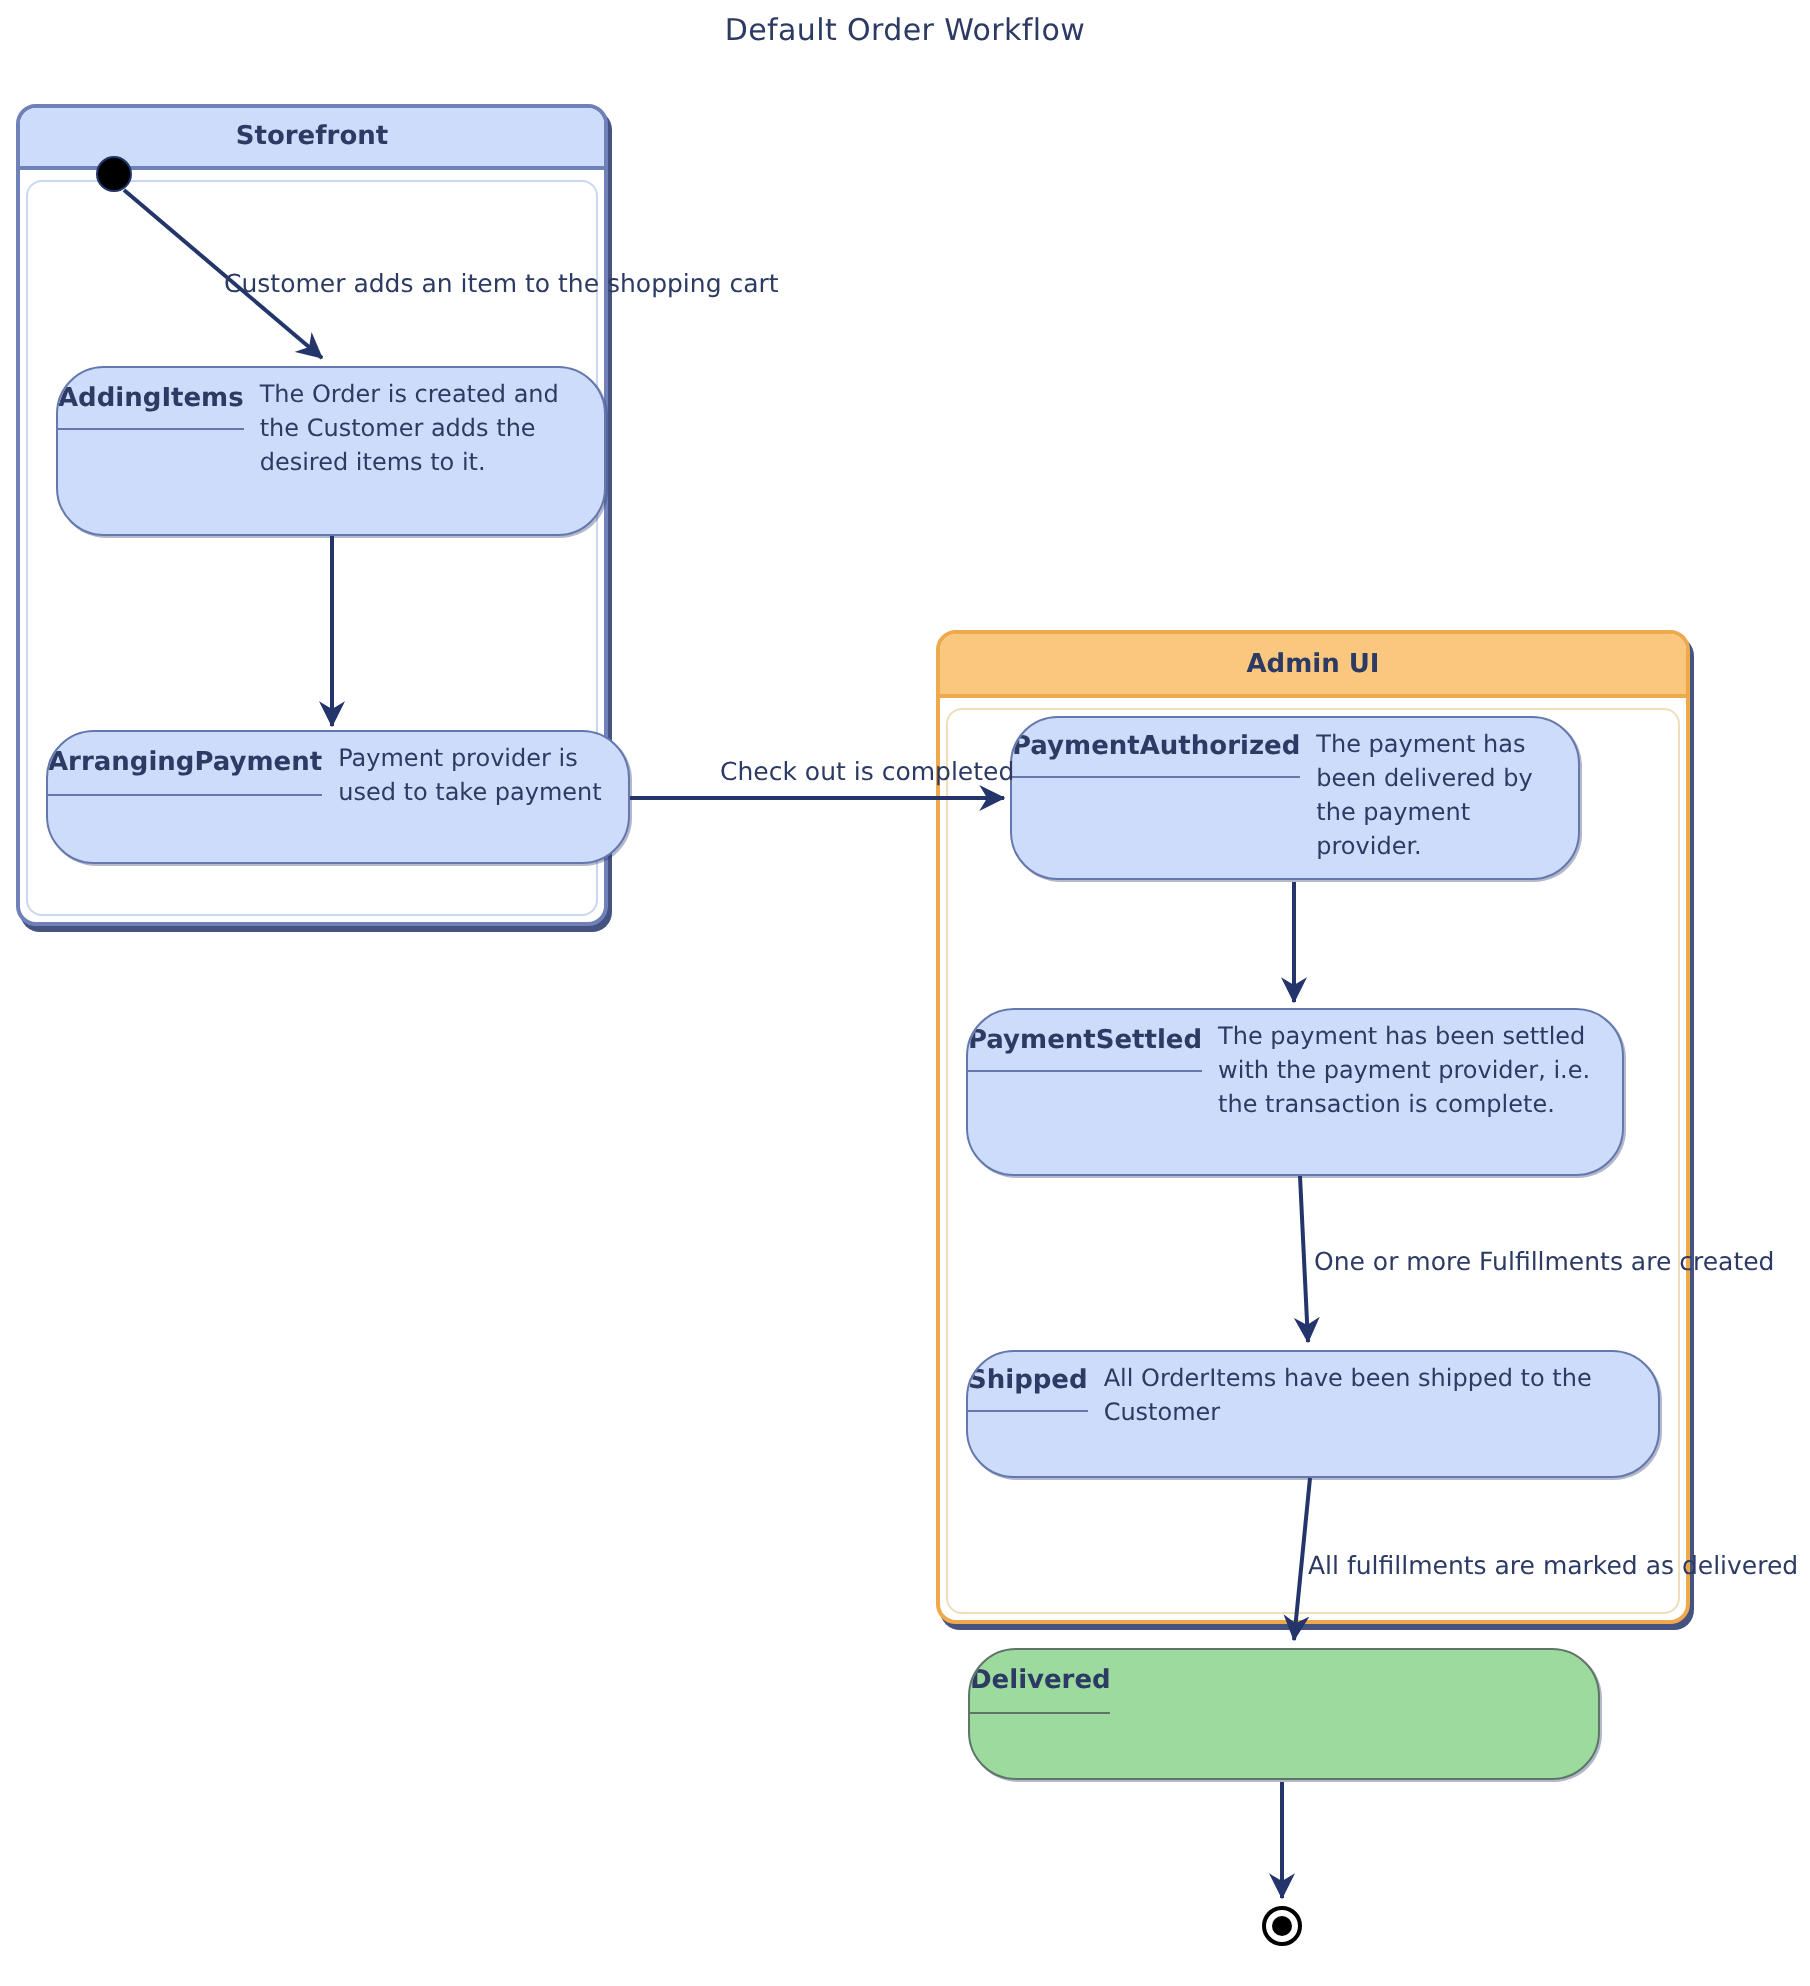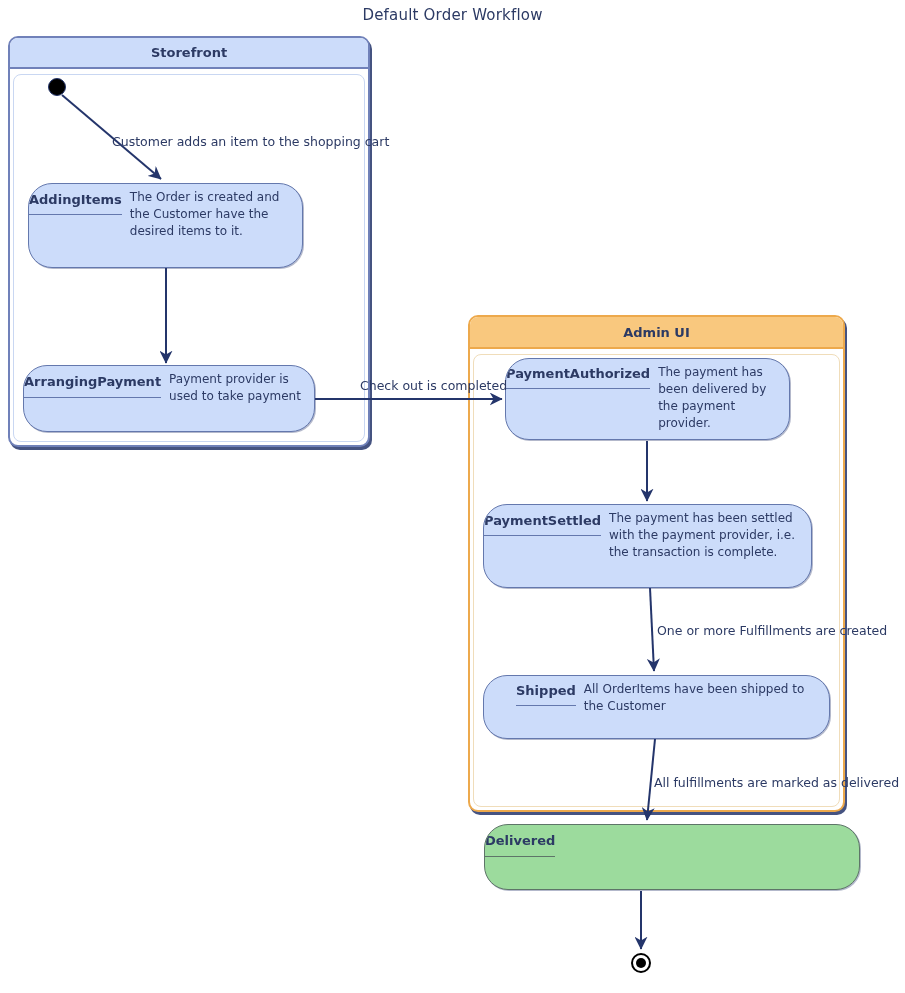--- a/index.html
+++ b/index.html
@@ -26,21 +26,21 @@
   .diagram-title{position:absolute;left:0;top:6px;width:905px;text-align:center;
     font-size:15px;font-weight:400;letter-spacing:.2px;}
 
   .container{position:absolute;border-radius:10px;background:var(--bg);
     box-shadow:2px 3px 0 rgba(36,53,107,.85);}
   .container .hdr{position:absolute;left:0;top:0;right:0;display:flex;
     align-items:center;justify-content:center;font-size:13px;font-weight:bold;
     border-top-left-radius:8px;border-top-right-radius:8px;}
   .container .inner{position:absolute;border-radius:8px;pointer-events:none;}
 
-  .storefront{left:8px;top:36px;width:362px;height:411px;border:2px solid var(--storefront-border);text-decoration:underline;}
+  .storefront{left:8px;top:52px;width:296px;height:411px;border:2px solid var(--storefront-border);text-decoration:underline;}
   .storefront .hdr{height:31px;background:var(--storefront-header);border-bottom:2px solid var(--storefront-border);}
   .storefront .inner{left:3px;right:3px;top:36px;bottom:3px;border:1.5px solid var(--inner-blue);}
 
   .admin{left:468px;top:315px;width:377px;height:497px;border:2px solid var(--admin-border);}
   .admin .hdr{height:32px;background:var(--admin-header);border-bottom:2px solid var(--admin-border);}
   .admin .inner{left:3px;right:3px;top:37px;bottom:3px;border:1.5px solid var(--inner-orange);}
 
   .state{position:absolute;border:1.5px solid var(--blue-border);border-radius:24px;
     background:var(--blue-fill);box-shadow:1px 1px 0 rgba(36,53,107,.35);
     display:flex;flex-direction:row;overflow:hidden;}
@@ -51,23 +51,23 @@
   .state.green .s-title{border-bottom-color:var(--green-border);}
 
   .st-adding{left:28px;top:183px;width:275px;height:85px;}
   .st-adding .s-title{height:31px;}
   .st-arranging{left:23px;top:365px;width:292px;height:67px;}
   .st-arranging .s-title{height:32px;}
   .st-authorized{left:505px;top:358px;width:285px;height:82px;}
   .st-authorized .s-title{height:30px;}
   .st-settled{left:483px;top:504px;width:329px;height:84px;}
   .st-settled .s-title{height:31px;}
-  .st-shipped{left:483px;top:675px;width:347px;height:64px;padding-left:32px;}
+  .st-shipped{left:483px;top:675px;width:347px;height:64px;}
   .st-shipped .s-title{height:30px;}
-  .st-delivered{left:484px;top:824px;width:376px;height:66px;}
+  .st-delivered{left:484px;top:824px;width:316px;height:66px;}
   .st-delivered .s-title{height:32px;}
 
   .initial-dot{position:absolute;left:48px;top:78px;width:18px;height:18px;border-radius:50%;
     background:var(--black);border:1.5px solid var(--edge);}
   .final-marker{position:absolute;left:631px;top:953px;width:20px;height:20px;border-radius:50%;
     background:#fff;border:2px solid var(--black);display:flex;align-items:center;justify-content:center;}
   .final-marker .dot{width:10px;height:10px;border-radius:50%;background:var(--black);}
 
   .edges{position:absolute;left:0;top:0;width:905px;height:993px;pointer-events:none;}
   .edge{stroke:var(--edge);stroke-width:2;fill:none;}
@@ -111,21 +111,21 @@
     <path class="edge" d="M641,891 L641,949" marker-end="url(#arrow)"></path>
   </svg>
 
   <div class="initial-dot"></div>
   <div class="final-marker">
     <div class="dot"></div>
   </div>
 
   <div class="state st-adding">
     <div class="s-title">AddingItems</div>
-    <div class="s-desc">The Order is created and the Customer have the desired items to it.</div>
+    <div class="s-desc">The Order is created and the Customer adds the desired items to it.</div>
   </div>
 
   <div class="state st-arranging">
     <div class="s-title">ArrangingPayment</div>
     <div class="s-desc">Payment provider is used to take payment</div>
   </div>
 
   <div class="state st-authorized">
     <div class="s-title">PaymentAuthorized</div>
     <div class="s-desc">The payment has been delivered by the payment provider.</div>

